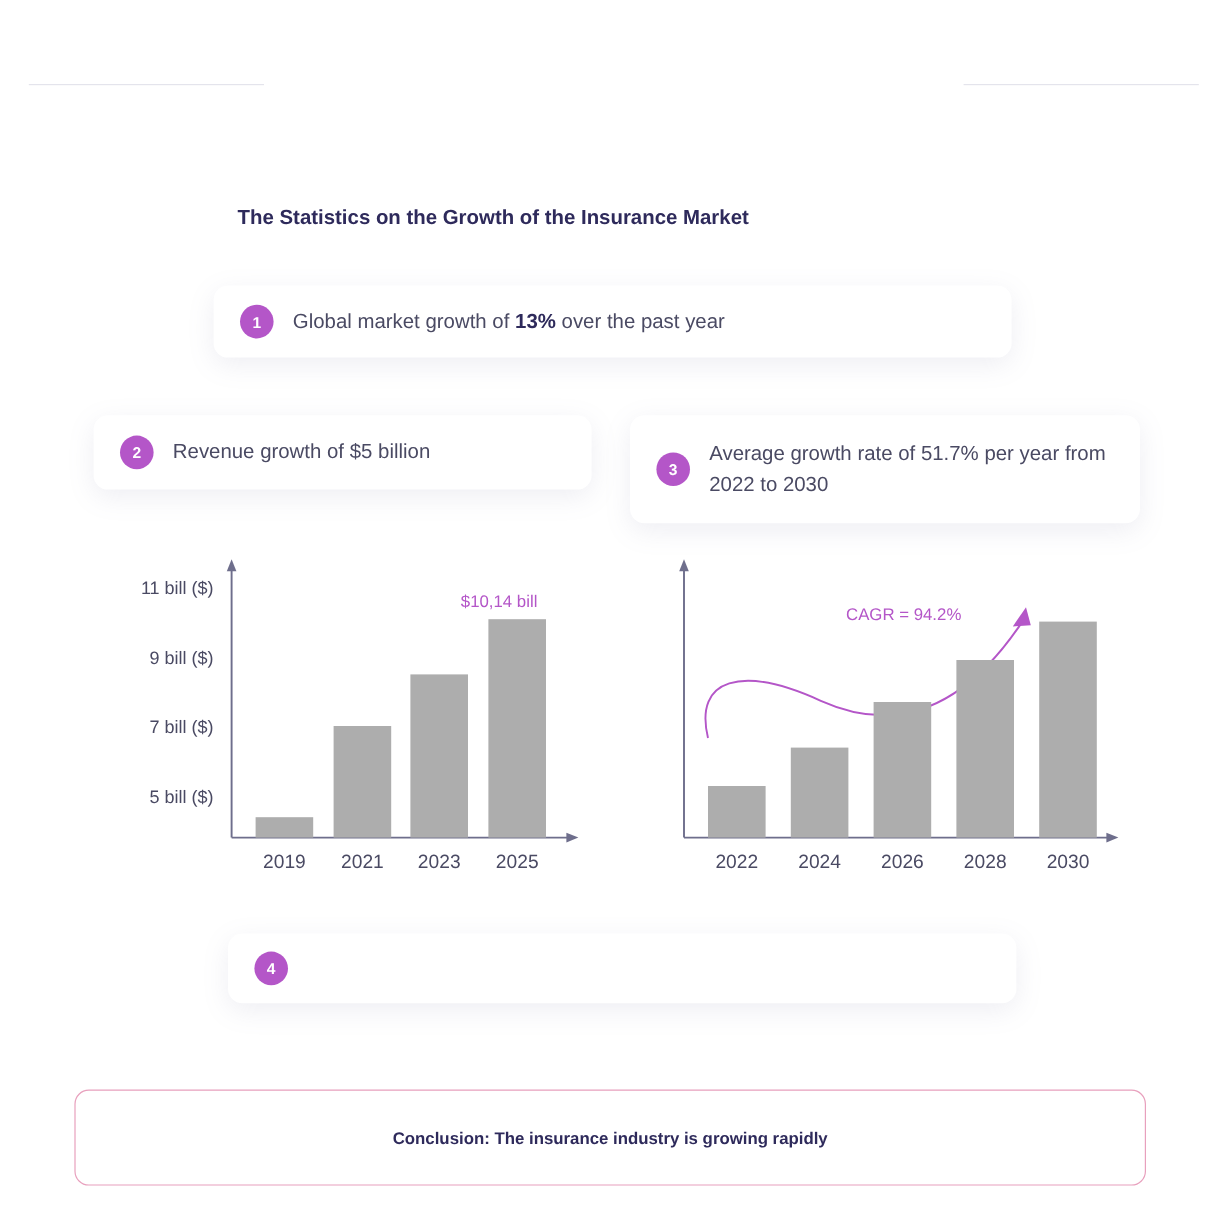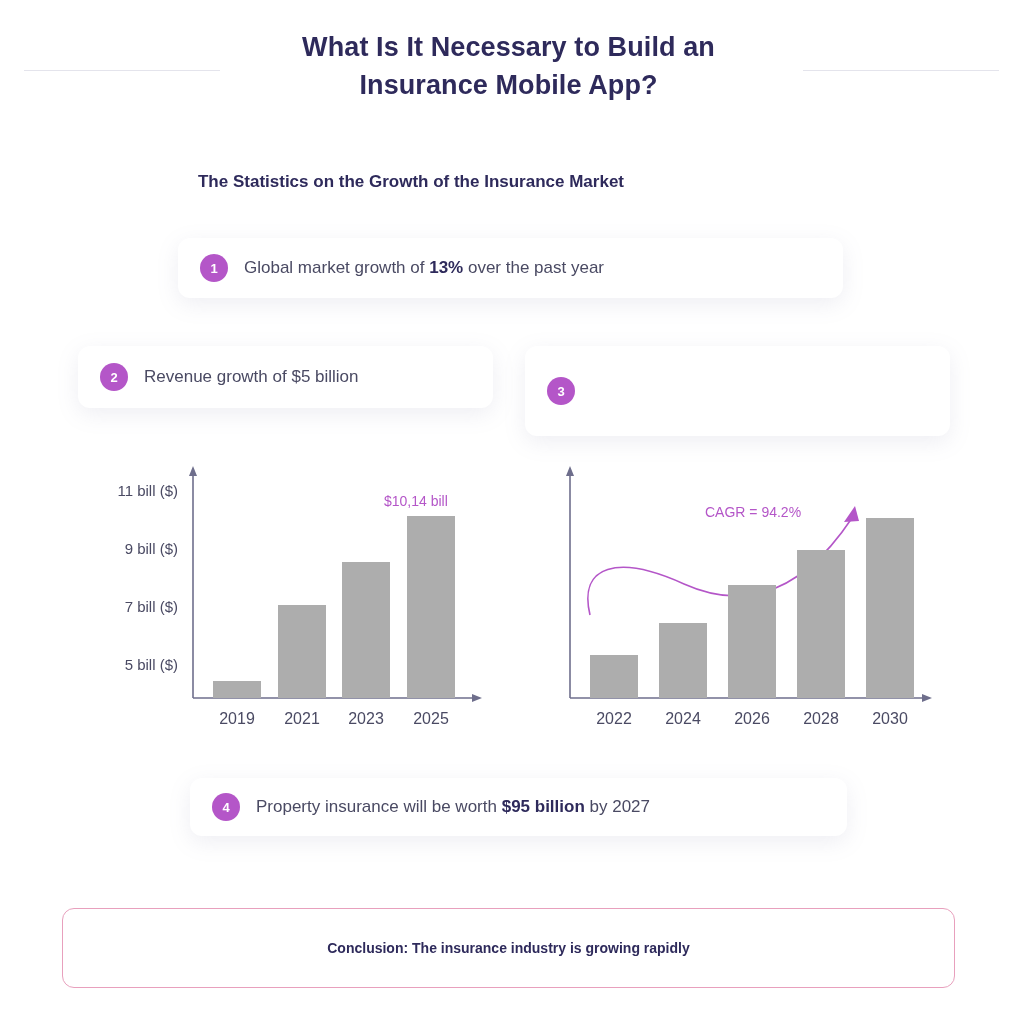--- a/index.html
+++ b/index.html
@@ -146,45 +146,40 @@
     font-size: 14px;
     font-weight: bold;
     color: #2e2a5b;
   }
 </style>
 </head>
 <body>
 
 <div class="page">
 
-  <div class="header">
-    <div class="title">
-      <div>What Is It Necessary to Build an</div>
-      <div>Insurance Mobile App?</div>
-    </div>
-  </div>
   <div class="rule-left"></div>
   <div class="rule-right"></div>
 
   <div class="subtitle">The Statistics on the Growth of the Insurance Market</div>
 
   <div class="card" id="card1">
     <div class="badge">1</div>
     <div class="card-text">
       <span>Global market growth of </span><b>13%</b><span> over the past year</span>
     </div>
   </div>
 
   <div class="card" id="card2">
     <div class="badge">2</div>
     <div class="card-text">Revenue growth of $5 billion</div>
   </div>
 
   <div class="card" id="card3">
     <div class="badge">3</div>
+    <div class="card-text">Average growth rate of 51.7% per year from 2022 to 2030</div>
   </div>
 
   <div class="chart" id="chart-left">
     <svg width="410" height="285" style="position:absolute;top:0;left:0;">
       <line x1="115" y1="12" x2="115" y2="238" stroke="#6e6e8c" stroke-width="1.6"></line>
       <polygon points="115,6 111,16 119,16" fill="#6e6e8c"></polygon>
       <line x1="115" y1="238" x2="398" y2="238" stroke="#6e6e8c" stroke-width="1.6"></line>
       <polygon points="404,238 394,234 394,242" fill="#6e6e8c"></polygon>
     </svg>
 
@@ -226,22 +221,19 @@
 
     <div class="tick-label" style="top:250px;left:23px;width:78px;">2022</div>
     <div class="tick-label" style="top:250px;left:92px;width:78px;">2024</div>
     <div class="tick-label" style="top:250px;left:161px;width:78px;">2026</div>
     <div class="tick-label" style="top:250px;left:230px;width:78px;">2028</div>
     <div class="tick-label" style="top:250px;left:299px;width:78px;">2030</div>
   </div>
 
   <div class="card" id="card4">
     <div class="badge">4</div>
-    <div class="card-text">
-      <span>Property insurance will be worth </span><b>$95 billion</b><span> by 2027</span>
-    </div>
   </div>
 
   <div class="conclusion">
     <div class="conclusion-text">Conclusion: The insurance industry is growing rapidly</div>
   </div>
 
 </div>
 
 </body></html>

